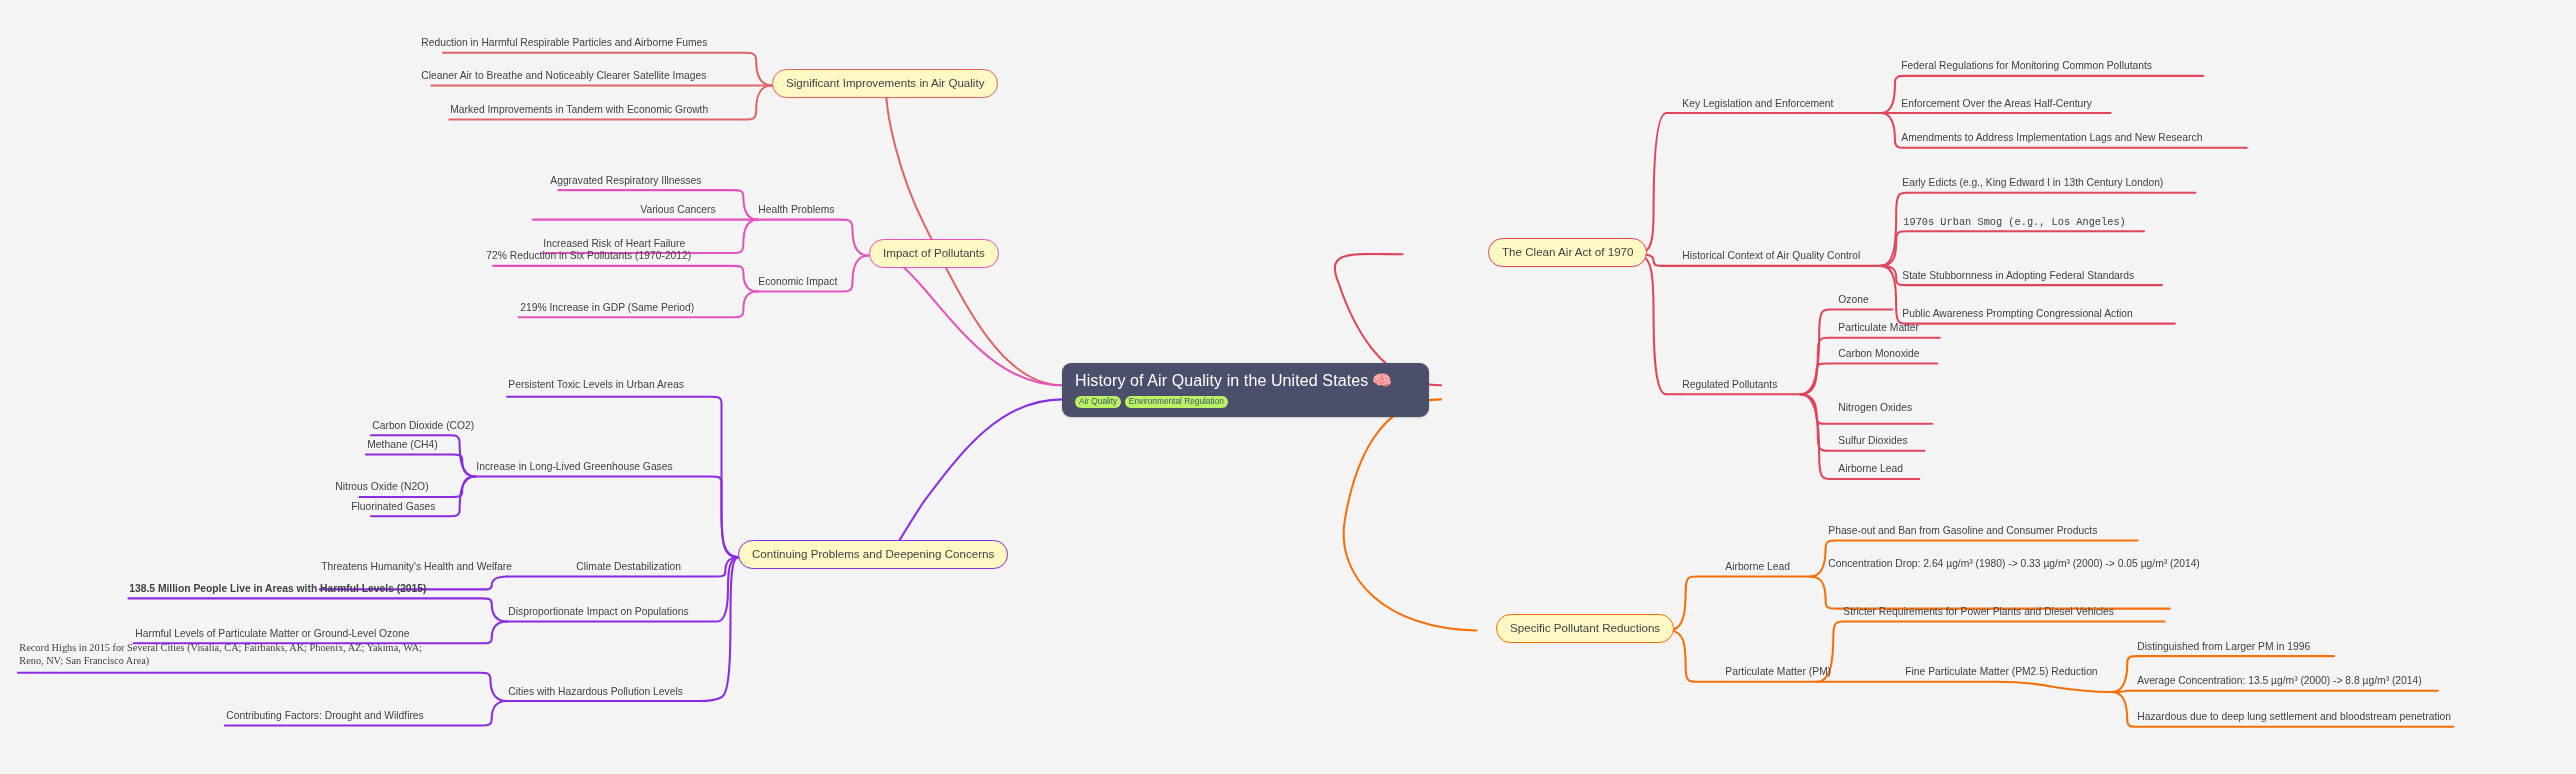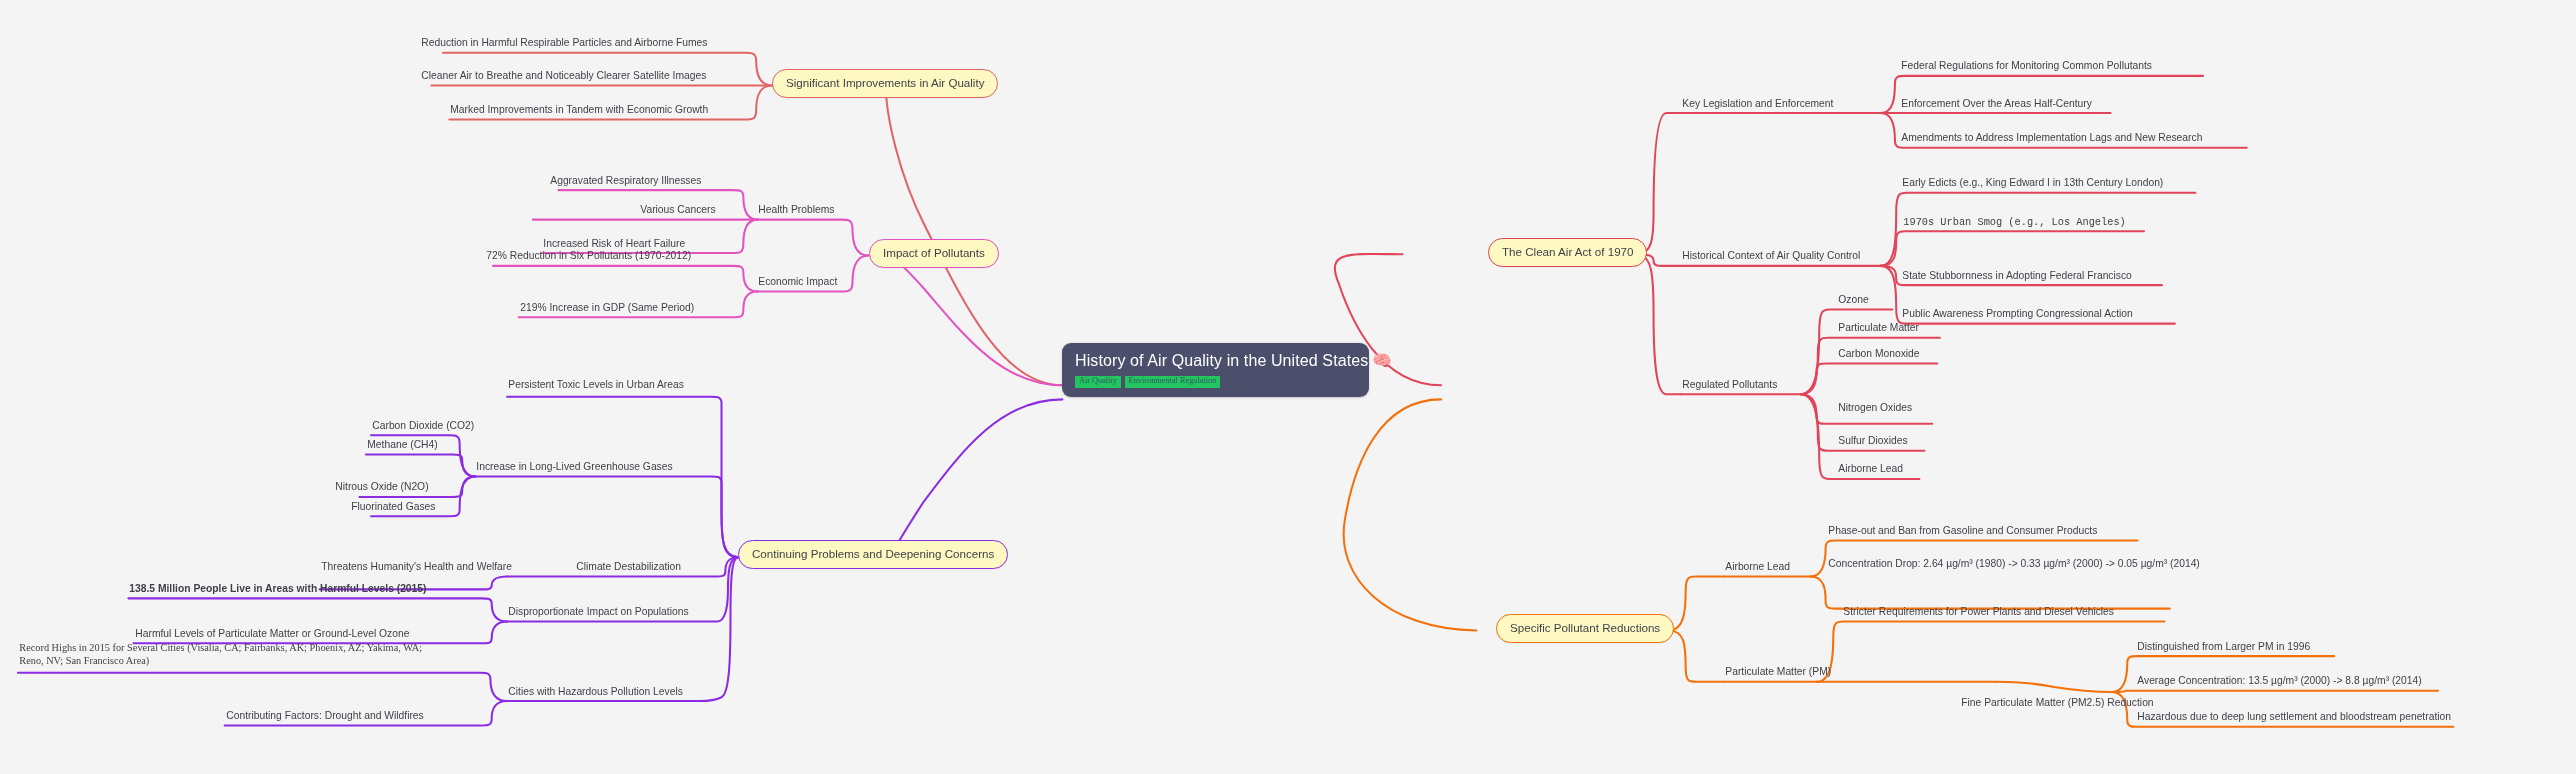--- a/index.html
+++ b/index.html
@@ -42,27 +42,26 @@
   .root-title {
     font-size: 16px;
     color: #ffffff;
     letter-spacing: 0.1px;
   }
   .root-tags {
     display: flex;
     gap: 3.9px;
   }
   .tag {
-    background: #22c55e;
+    background: #bef264;
     color: #32596b;
     font-size: 8.3px;
-    border-radius: 0;
+    border-radius: 6px;
     padding: 0.6px 3.9px 1.3px 3.9px;
     line-height: 1.3;
-    font-family: Liberation Serif, serif;
   }
   
   .pill {
     background: #fef9c3;
     border-radius: 16.7px;
     padding: 5.8px 13px 6.4px 13px;
     font-size: 11.6px;
     color: #3f3f46;
     border: 1.9px solid #dd5c5c;
     box-shadow: 0 0.6px 1.3px rgba(0,0,0,.06);
@@ -164,21 +163,21 @@
       <path d="M2830,1062 L3110,1062" stroke="#f4700a"></path>
 
       <path d="M3110,1062 C3132,1062 3160,1062 3200,1070 C3250,1078 3270,1078 3290,1078" stroke="#f4700a"></path>
       <path d="M3290,1078 C3312,1078 3314,1050 3314,1032 C3314,1022 3320,1022 3330,1022 L3636,1022" stroke="#f4700a"></path>
       <path d="M3290,1078 C3312,1078 3312,1076 3312,1076 L3798,1076" stroke="#f4700a"></path>
       <path d="M3290,1078 C3312,1078 3314,1104 3314,1122 C3314,1132 3320,1132 3330,1132 L3822,1132" stroke="#f4700a"></path>
 
     </g>
   </svg>
 
-  <div class="node root" style="left:1062px; top:343px; width:307px;">
+  <div class="node root" style="left:1062px; top:363px; width:367px;">
     <div class="root-title">History of Air Quality in the United States 🧠</div>
     <div class="root-tags">
       <span class="tag">Air Quality</span>
       <span class="tag">Environmental Regulation</span>
     </div>
   </div>
 
   <div class="node pill red" style="left:772px; top:69px;">Significant Improvements in Air Quality</div>
   <div class="node txt" style="left:420px; top:37px;">Reduction in Harmful Respirable Particles and Airborne Fumes</div>
   <div class="node txt" style="left:420px; top:70px;">Cleaner Air to Breathe and Noticeably Clearer Satellite Images</div>
@@ -210,35 +209,35 @@
   <div class="node txt" style="left:225px; top:710px;">Contributing Factors: Drought and Wildfires</div>
 
   <div class="node pill crimson" style="left:1488px; top:238px;">The Clean Air Act of 1970</div>
   <div class="node txt" style="left:1681px; top:98px;">Key Legislation and Enforcement</div>
   <div class="node txt" style="left:1900px; top:60px;">Federal Regulations for Monitoring Common Pollutants</div>
   <div class="node txt" style="left:1900px; top:98px;">Enforcement Over the Areas Half-Century</div>
   <div class="node txt" style="left:1900px; top:132px;">Amendments to Address Implementation Lags and New Research</div>
   <div class="node txt" style="left:1681px; top:250px;">Historical Context of Air Quality Control</div>
   <div class="node txt" style="left:1901px; top:177px;">Early Edicts (e.g., King Edward I in 13th Century London)</div>
   <div class="node txt" style="left:1902px; top:216px;font-family:Liberation Mono, monospace;">1970s Urban Smog (e.g., Los Angeles)</div>
-  <div class="node txt" style="left:1901px; top:270px;">State Stubbornness in Adopting Federal Francisco</div>
+  <div class="node txt" style="left:1901px; top:270px;">State Stubbornness in Adopting Federal Standards</div>
   <div class="node txt" style="left:1901px; top:308px;">Public Awareness Prompting Congressional Action</div>
   <div class="node txt" style="left:1681px; top:379px;">Regulated Pollutants</div>
   <div class="node txt" style="left:1837px; top:294px;">Ozone</div>
   <div class="node txt" style="left:1837px; top:322px;">Particulate Matter</div>
   <div class="node txt" style="left:1837px; top:348px;">Carbon Monoxide</div>
   <div class="node txt" style="left:1837px; top:402px;">Nitrogen Oxides</div>
   <div class="node txt" style="left:1837px; top:435px;">Sulfur Dioxides</div>
   <div class="node txt" style="left:1837px; top:463px;">Airborne Lead</div>
 
   <div class="node pill orange" style="left:1496px; top:614px;">Specific Pollutant Reductions</div>
   <div class="node txt" style="left:1724px; top:561px;">Airborne Lead</div>
   <div class="node txt" style="left:1827px; top:525px;">Phase-out and Ban from Gasoline and Consumer Products</div>
   <div class="node txt wrap" style="left:1827px; top:558px; width:417px;">Concentration Drop: 2.64 µg/m³ (1980) -&gt; 0.33 µg/m³ (2000) -&gt; 0.05 µg/m³ (2014)</div>
   <div class="node txt" style="left:1724px; top:666px;">Particulate Matter (PM)</div>
   <div class="node txt" style="left:1842px; top:606px;">Stricter Requirements for Power Plants and Diesel Vehicles</div>
-  <div class="node txt" style="left:1960px; top:666px;margin-top:31px;">Fine Particulate Matter (PM2.5) Reduction</div>
+  <div class="node txt" style="left:1904px; top:666px;">Fine Particulate Matter (PM2.5) Reduction</div>
   <div class="node txt" style="left:2136px; top:641px;">Distinguished from Larger PM in 1996</div>
   <div class="node txt" style="left:2136px; top:675px;">Average Concentration: 13.5 µg/m³ (2000) -&gt; 8.8 µg/m³ (2014)</div>
   <div class="node txt" style="left:2136px; top:711px;">Hazardous due to deep lung settlement and bloodstream penetration</div>
 
 </div>
 
 
 </body></html>

